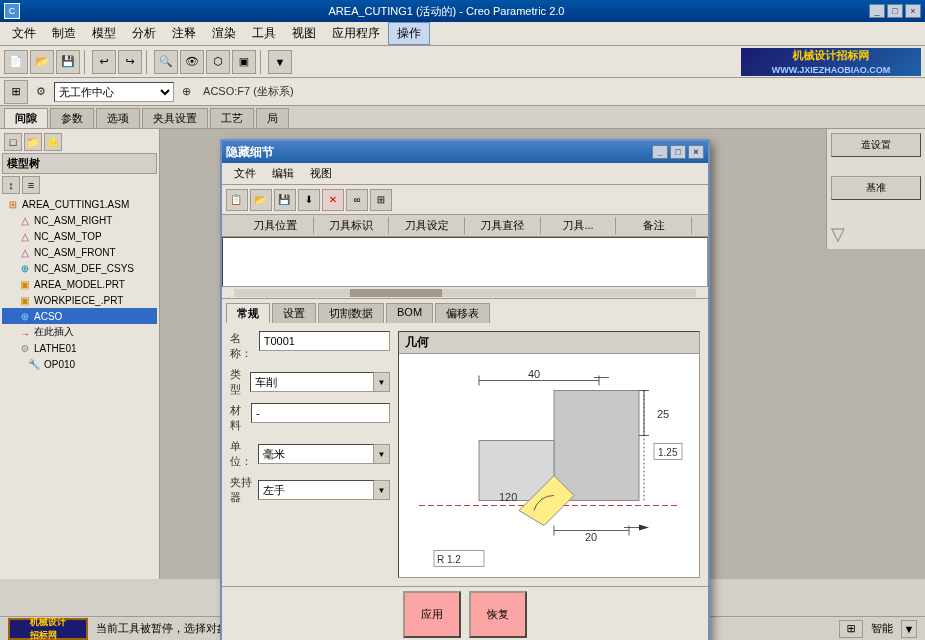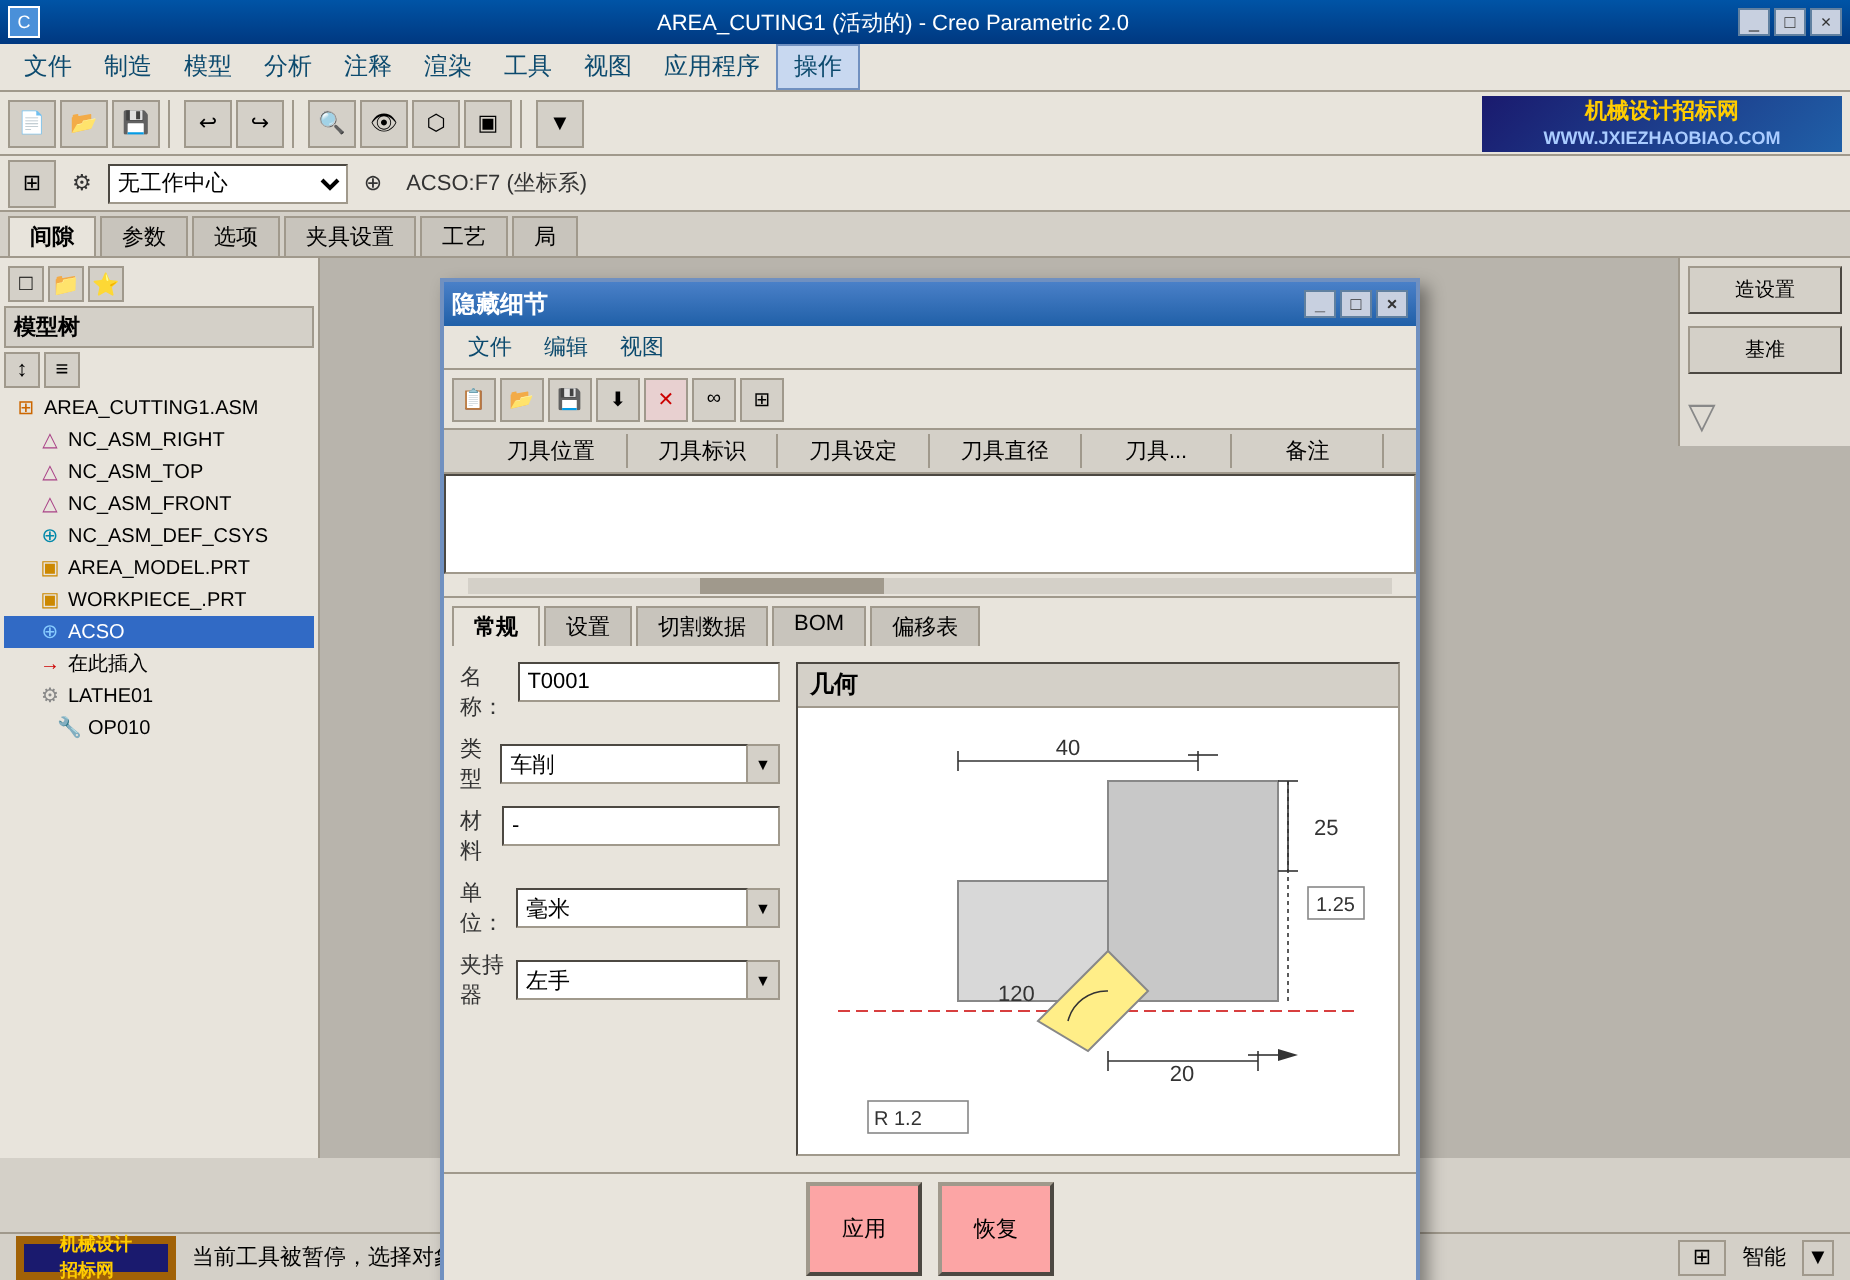--- a/index.html
+++ b/index.html
@@ -5,21 +5,21 @@
     * { box-sizing: border-box; margin: 0; padding: 0; }
     body { width: 925px; height: 640px; overflow: hidden; font-family: 'SimSun', '宋体', sans-serif; font-size: 12px; background: #d4d0c8; }
 
     
     .title-bar { background: linear-gradient(to bottom, #0054a6, #003880); height: 22px; display: flex; align-items: center; padding: 0 4px; color: white; font-size: 11px; }
     .title-bar-text { flex: 1; text-align: center; }
     .title-bar-icon { width: 16px; height: 16px; background: #4a90d9; border: 1px solid #fff; margin-right: 4px; display: inline-flex; align-items: center; justify-content: center; font-size: 9px; color: white; }
 
     
     .menu-bar { background: #e8e4dc; height: 24px; display: flex; align-items: center; padding: 0 4px; border-bottom: 1px solid #a0998c; }
-    .menu-item { padding: 2px 8px; cursor: pointer; font-size: 12px; color: #0c4a6e; }
+    .menu-item { padding: 2px 8px; cursor: pointer; font-size: 12px; color: #000000; }
     .menu-item.active { background: #c8d8f0; border: 1px solid #7090c0; }
 
     
     .toolbar { background: #e8e4dc; height: 32px; display: flex; align-items: center; padding: 2px 4px; border-bottom: 1px solid #a0998c; gap: 2px; }
     .tb-btn { width: 24px; height: 24px; background: #d4d0c8; border: 1px solid #a0998c; display: inline-flex; align-items: center; justify-content: center; cursor: pointer; font-size: 11px; }
     .tb-separator { width: 4px; height: 24px; border-left: 1px solid #a0998c; margin: 0 2px; }
 
     
     .toolbar2 { background: #e8e4dc; height: 28px; display: flex; align-items: center; padding: 2px 4px; border-bottom: 1px solid #a0998c; gap: 4px; }
     .wc-select { height: 20px; min-width: 120px; font-size: 11px; border: 1px inset #a0998c; background: white; }
@@ -222,21 +222,21 @@
     </div>
     <div class="tree-item">
       <span class="tree-indent2"></span>
       <span class="tree-icon" style="color:#666;">🔧</span>
       <span style="font-size:10px;">OP010</span>
     </div>
   </div>
 
   <div style="flex:1; background:#b8b4ac; position:relative;">
 
-    <div style="position:absolute; right:0; top:0; width:86px; display:flex; flex-direction:column; gap:6px; padding:4px; background:#e0dcd4; border-left:1px solid #a0998c;">
+    <div style="position:absolute; right:0; top:0; width:99px; display:flex; flex-direction:column; gap:19px; padding:4px; background:#e0dcd4; border-left:1px solid #a0998c;">
       <div class="rt-btn" style="font-size:10px;">造设置</div>
       <div class="rt-btn" style="font-size:10px;">基准</div>
       <div style="margin-top:4px;">
         <div style="font-size:18px; color:#888;">▽</div>
       </div>
     </div>
 
     <div class="dialog">
 
       <div class="dialog-title">
@@ -385,21 +385,21 @@
           <button class="footer-btn">确定</button>
           <button class="footer-btn">取消</button>
         </div>
       </div>
     </div>
   </div>
 </div>
 
 <div class="status-bar">
 
-  <div style="width:80px; height:22px; background:#1a1a6e; display:flex; align-items:center; justify-content:center; margin-right:8px; border:4px solid #a16207;">
+  <div style="width:80px; height:22px; background:#1a1a6e; display:flex; align-items:center; justify-content:center; margin-right:8px; border:2px solid #a16207;">
     <span style="color:#ffcc00; font-size:9px; font-weight:bold;">机械设计<br>招标网</span>
   </div>
   <span class="status-text">当前工具被暂停，选择对象，或者选择放置以退出暂停模式。</span>
   <div class="status-right">
     <div style="width:24px; height:18px; background:#d4d0c8; border:1px solid #a0998c; display:flex; align-items:center; justify-content:center;">⊞</div>
     <span>智能</span>
     <div style="width:16px; height:18px; background:#d4d0c8; border:1px solid #a0998c; display:flex; align-items:center; justify-content:center;">▼</div>
   </div>
 </div>
 

